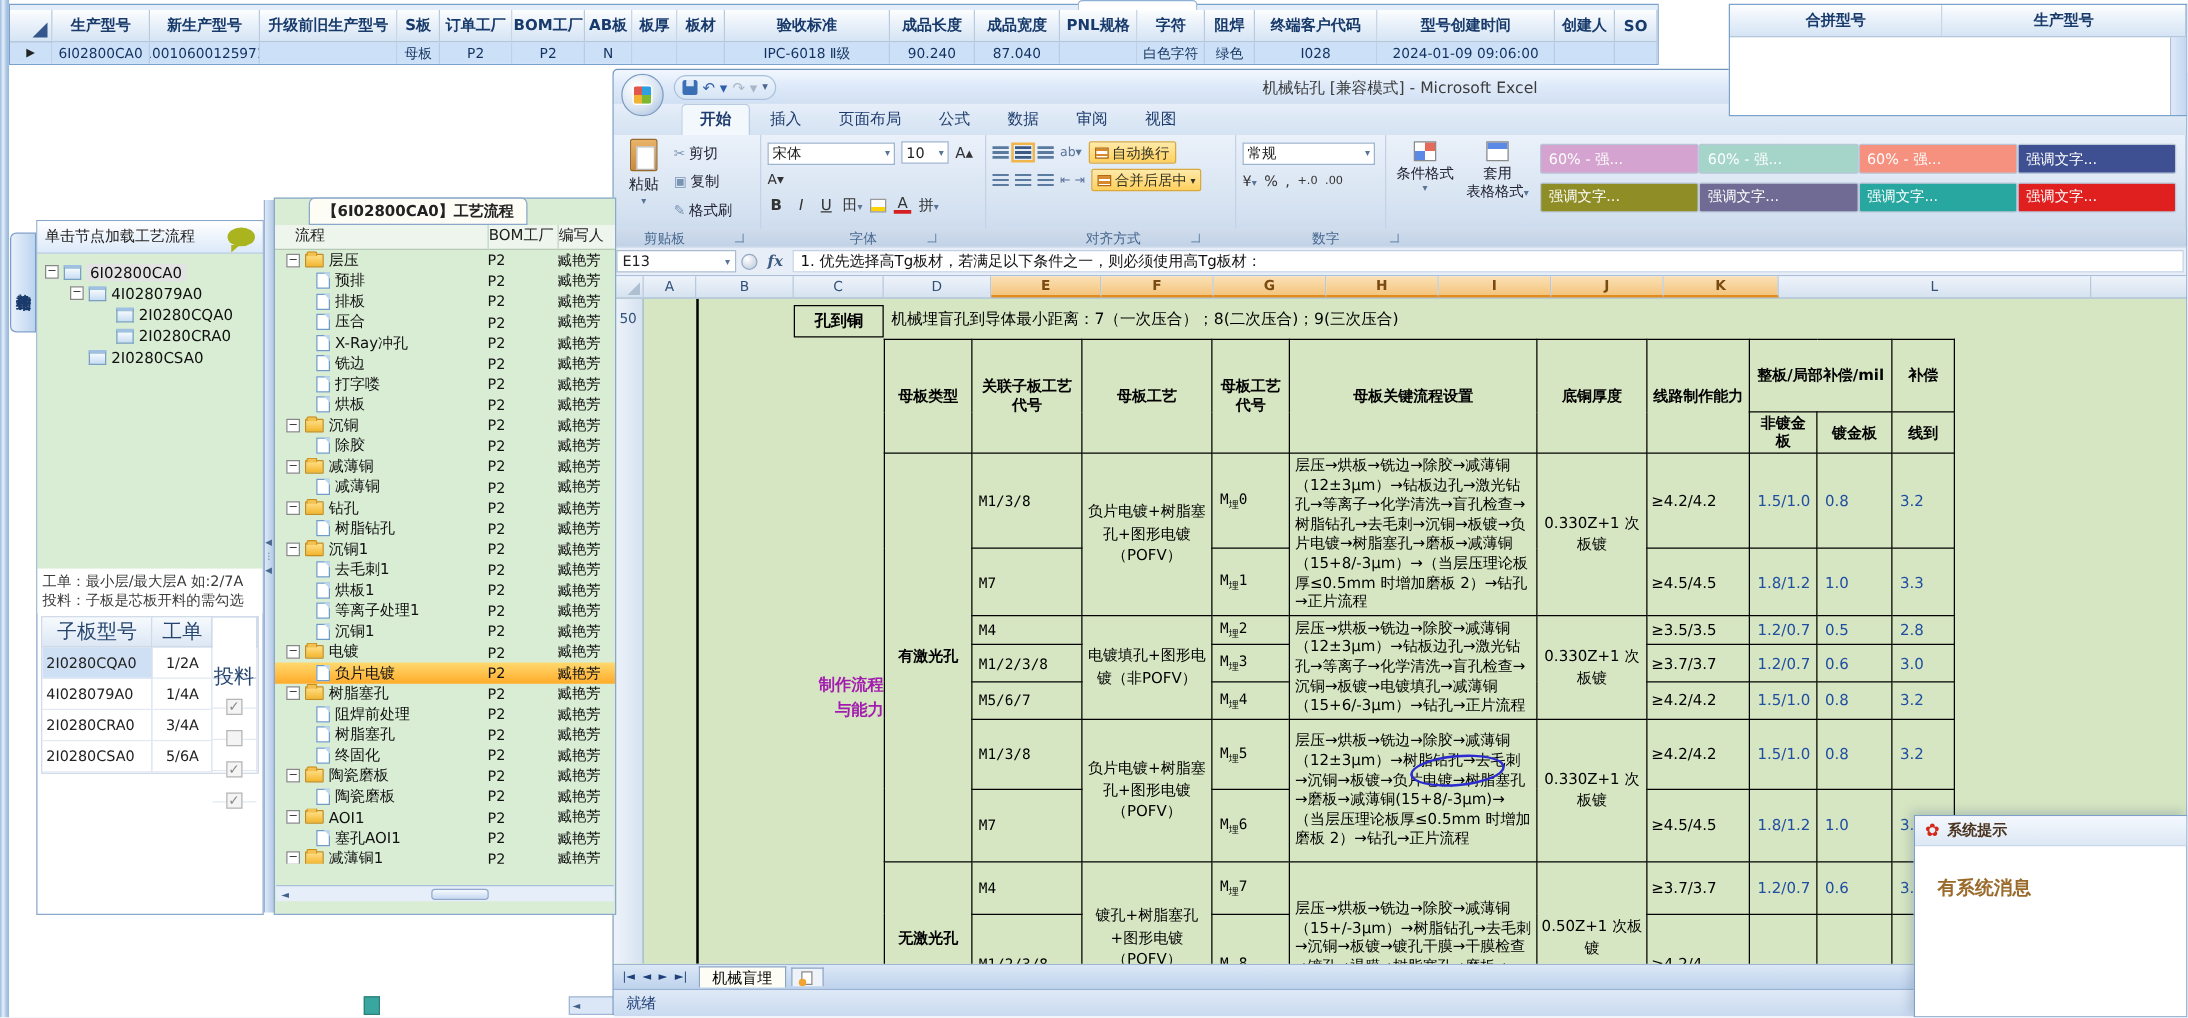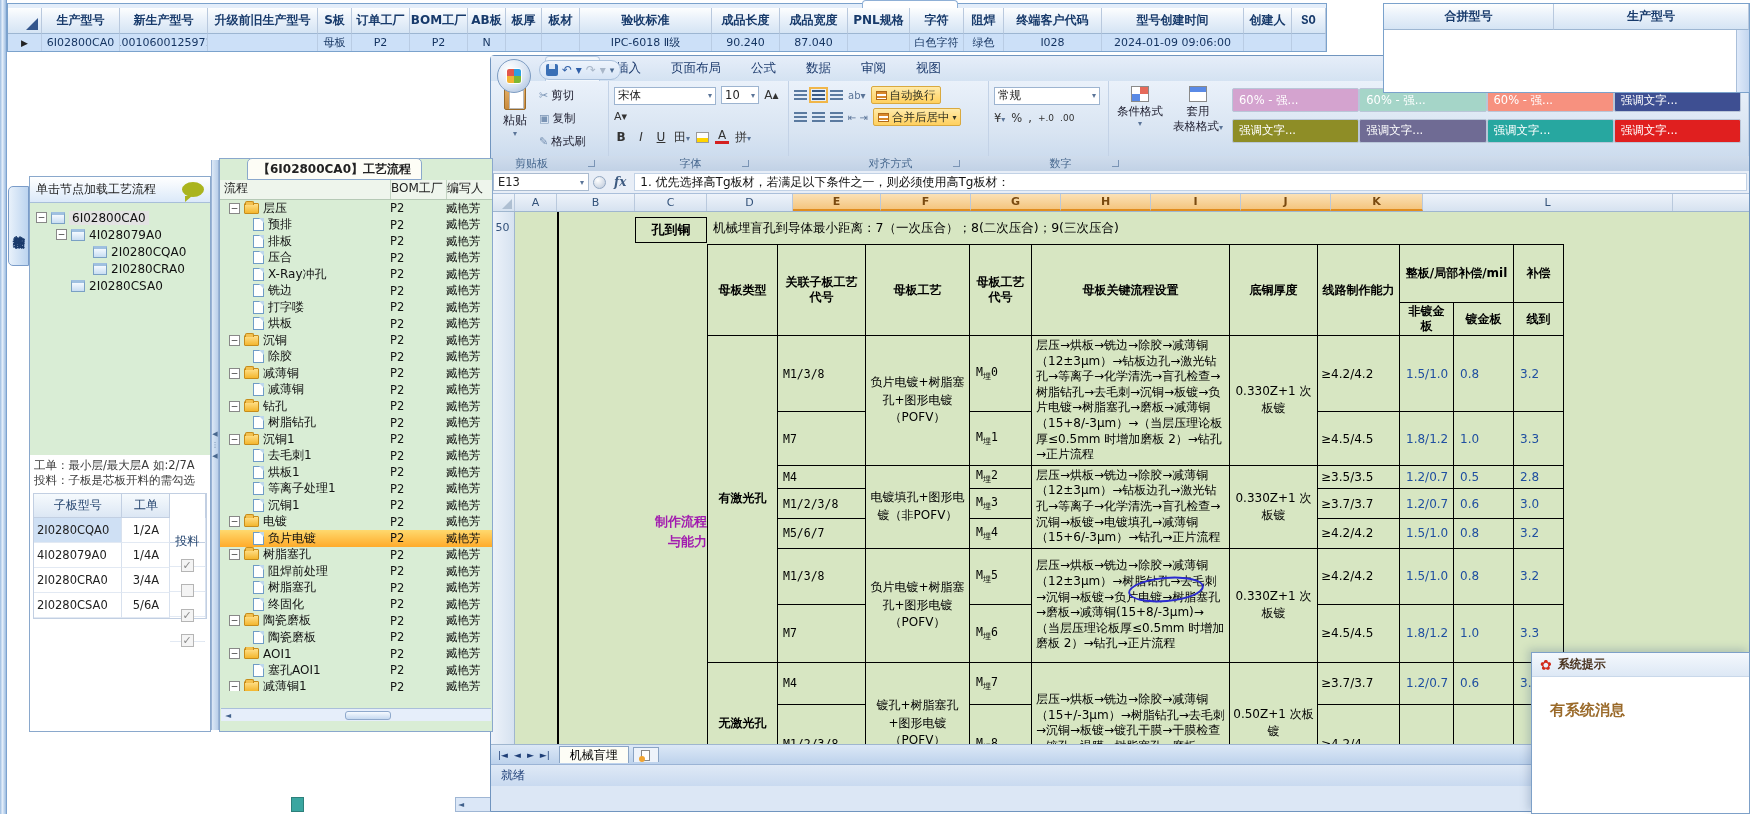--- a/index.html
+++ b/index.html
@@ -44,37 +44,37 @@
   .dev-tree { height:252px; background:#d9edd5; padding:6px 2px; overflow:hidden; }
   .dt-row { display:flex; align-items:center; height:17px; font-size:12px; color:#111; white-space:nowrap; }
   .dt-row.l0 { padding-left:4px; } .dt-row.l1 { padding-left:24px; } .dt-row.l2 { padding-left:46px; }
   .dt-row.root .lbl { background:#e3e3e3; padding:0 3px; }
   .exp { width:11px; height:11px; border:1px solid #888; background:#fff; font-size:9px; line-height:9px; text-align:center; color:#333; margin-right:4px; flex:0 0 auto; }
   .dt-row .nicon, .ft-row .nicon { flex:0 0 auto; margin-right:4px; }
   .board-ic { width:14px; height:12px; background:linear-gradient(#f4f9ff,#c8ddf2); border:1px solid #7aa0c4; border-top:3px solid #9fc0e0; }
   .dev-notes { padding:3px 4px; font-size:11.5px; color:#3a3a3a; line-height:1.3; background:#fff; }
   .board-table { margin:2px 3px; border:1px solid #c2cfe2; }
   .bt-head { display:flex; height:24px; }
-  .bt-h { background:linear-gradient(#f6fafd,#dce7f4); border-right:1px solid #c2cfe2; border-bottom:1px solid #c2cfe2; font-size:12px; color:#25456f; display:flex; align-items:center; justify-content:center; }
+  .bt-h { background:linear-gradient(#f6fafd,#dce7f4); border-right:1px solid #c2cfe2; border-bottom:1px solid #c2cfe2; font-size:16px; color:#25456f; display:flex; align-items:center; justify-content:center; }
   .bt-row { display:flex; height:25px; background:#fff; }
   .bt-c { border-right:1px solid #d8e1ee; border-bottom:1px solid #e2e9f3; font-size:11.5px; color:#222; display:flex; align-items:center; justify-content:center; }
   .bt-c.model { justify-content:flex-start; padding-left:3px; }
   .bt-c.sel { background:#cfe0f4; }
   .cb { width:13px; height:13px; border:1px solid #b5b5b5; background:#f4f4f4; font-size:11px; line-height:11px; text-align:center; color:#8a8a8a; }
   .cb.on::after { content:"✓"; }
   .w-model{width:92px;} .w-order{width:50px;} .w-cb{width:36px;margin-top:48px;} .w-x{flex:1;}
 
   
   .splitter { position:absolute; left:211px; top:160px; width:8px; height:570px; background:linear-gradient(90deg,#dce8f6,#b9cfe9); border-left:1px solid #9ab3d5; border-right:1px solid #9ab3d5; z-index:12; display:flex; flex-direction:column; align-items:center; justify-content:center; gap:3px; color:#49688f; font-size:7px; }
 
   
   .flow-panel { position:absolute; left:219px; top:158px; width:274px; height:574px; background:#d9edd5; border:1px solid #8aa8cc; z-index:11; }
   .fp-tab { position:absolute; left:27px; top:-1px; height:22px; padding:0 10px; background:#fdfdf6; border:1px solid #8aa8cc; border-radius:5px 5px 0 0; font-size:12px; font-weight:bold; color:#222; display:flex; align-items:center; z-index:3; }
   .fp-head { display:flex; height:20px; margin-top:21px; background:#eef5ec; border-bottom:1px solid #b5c9b5; font-size:12px; color:#222; }
-  .fp-head .c1 { flex:1; padding-left:4px; } .fp-head .c2 { width:56px; border-left:1px solid #c3d4c3; } .fp-head .c3 { width:46px; border-left:1px solid #c3d4c3; }
+  .fp-head .c1 { flex:1; padding-left:16px; } .fp-head .c2 { width:56px; border-left:1px solid #c3d4c3; } .fp-head .c3 { width:46px; border-left:1px solid #c3d4c3; }
   .ft-list { height:491px; overflow:hidden; }
   .ft-row { display:flex; align-items:center; height:16.5px; font-size:12px; color:#111; white-space:nowrap; }
   .ft-main { flex:1; display:flex; align-items:center; overflow:hidden; }
   .ft-row.f .ft-main { padding-left:9px; } .ft-row.d .ft-main { padding-left:31px; }
   .ft-row.d .exp { visibility:hidden; width:0; margin:0; }
   .folder-ic { width:15px; height:11px; background:linear-gradient(#ffe08a,#f3b62e); border:1px solid #c78c1a; border-radius:1px; position:relative; }
   .folder-ic::before { content:""; position:absolute; left:0; top:-3px; width:7px; height:3px; background:#f3c150; border:1px solid #c78c1a; border-bottom:none; border-radius:2px 2px 0 0; }
   .doc-ic { width:11px; height:13px; background:#fff; border:1px solid #6f9cc6; position:relative; }
   .doc-ic::before { content:""; position:absolute; right:-1px; top:-1px; border-style:solid; border-width:0 5px 5px 0; border-color:transparent #bcd6ec transparent transparent; }
   .ft-bom { width:56px; font-size:11.5px; } .ft-wr { width:46px; overflow:hidden; font-size:11.5px; }
@@ -284,21 +284,21 @@
           <div class="tg-col" style="width: 142px;">
             <div class="tg-h">型号创建时间</div>
             <div class="tg-v">2024-01-09 09:06:00</div>
           </div>
 
           <div class="tg-col" style="width: 48px;">
             <div class="tg-h">创建人</div>
             <div class="tg-v"></div>
           </div>
 
-          <div class="tg-col" style="width: 34px; font-family: Liberation Mono, monospace;">
+          <div class="tg-col" style="width: 34px;">
             <div class="tg-h">SO</div>
             <div class="tg-v"></div>
           </div>
         </div>
     </div>
   </div>
 
   <div class="side-grid">
     <div class="sg-head">
       <div class="sg-h" style="width:170px;">合拼型号</div>
@@ -757,20 +757,23 @@
   <div class="frag-bar" style="left:455px; width:360px;">
       <span>◄</span>
       <span>►</span>
     </div>
   <div class="frag-bar" style="left:835px; width:290px;">
       <span>◄</span>
       <span>►</span>
     </div>
 
   <div class="xlwin">
+    <div class="xl-title">
+      <span class="cap">机械钻孔 [兼容模式] - Microsoft Excel</span>
+    </div>
     <div class="officeball">
         <span class="olg"></span>
       </div>
     <div class="qat">
       <span class="floppy"></span>
       <span class="undo">↶ ▾</span>
       <span class="redo">↷ ▾</span>
       <span class="more">▾</span>
     </div>
 

